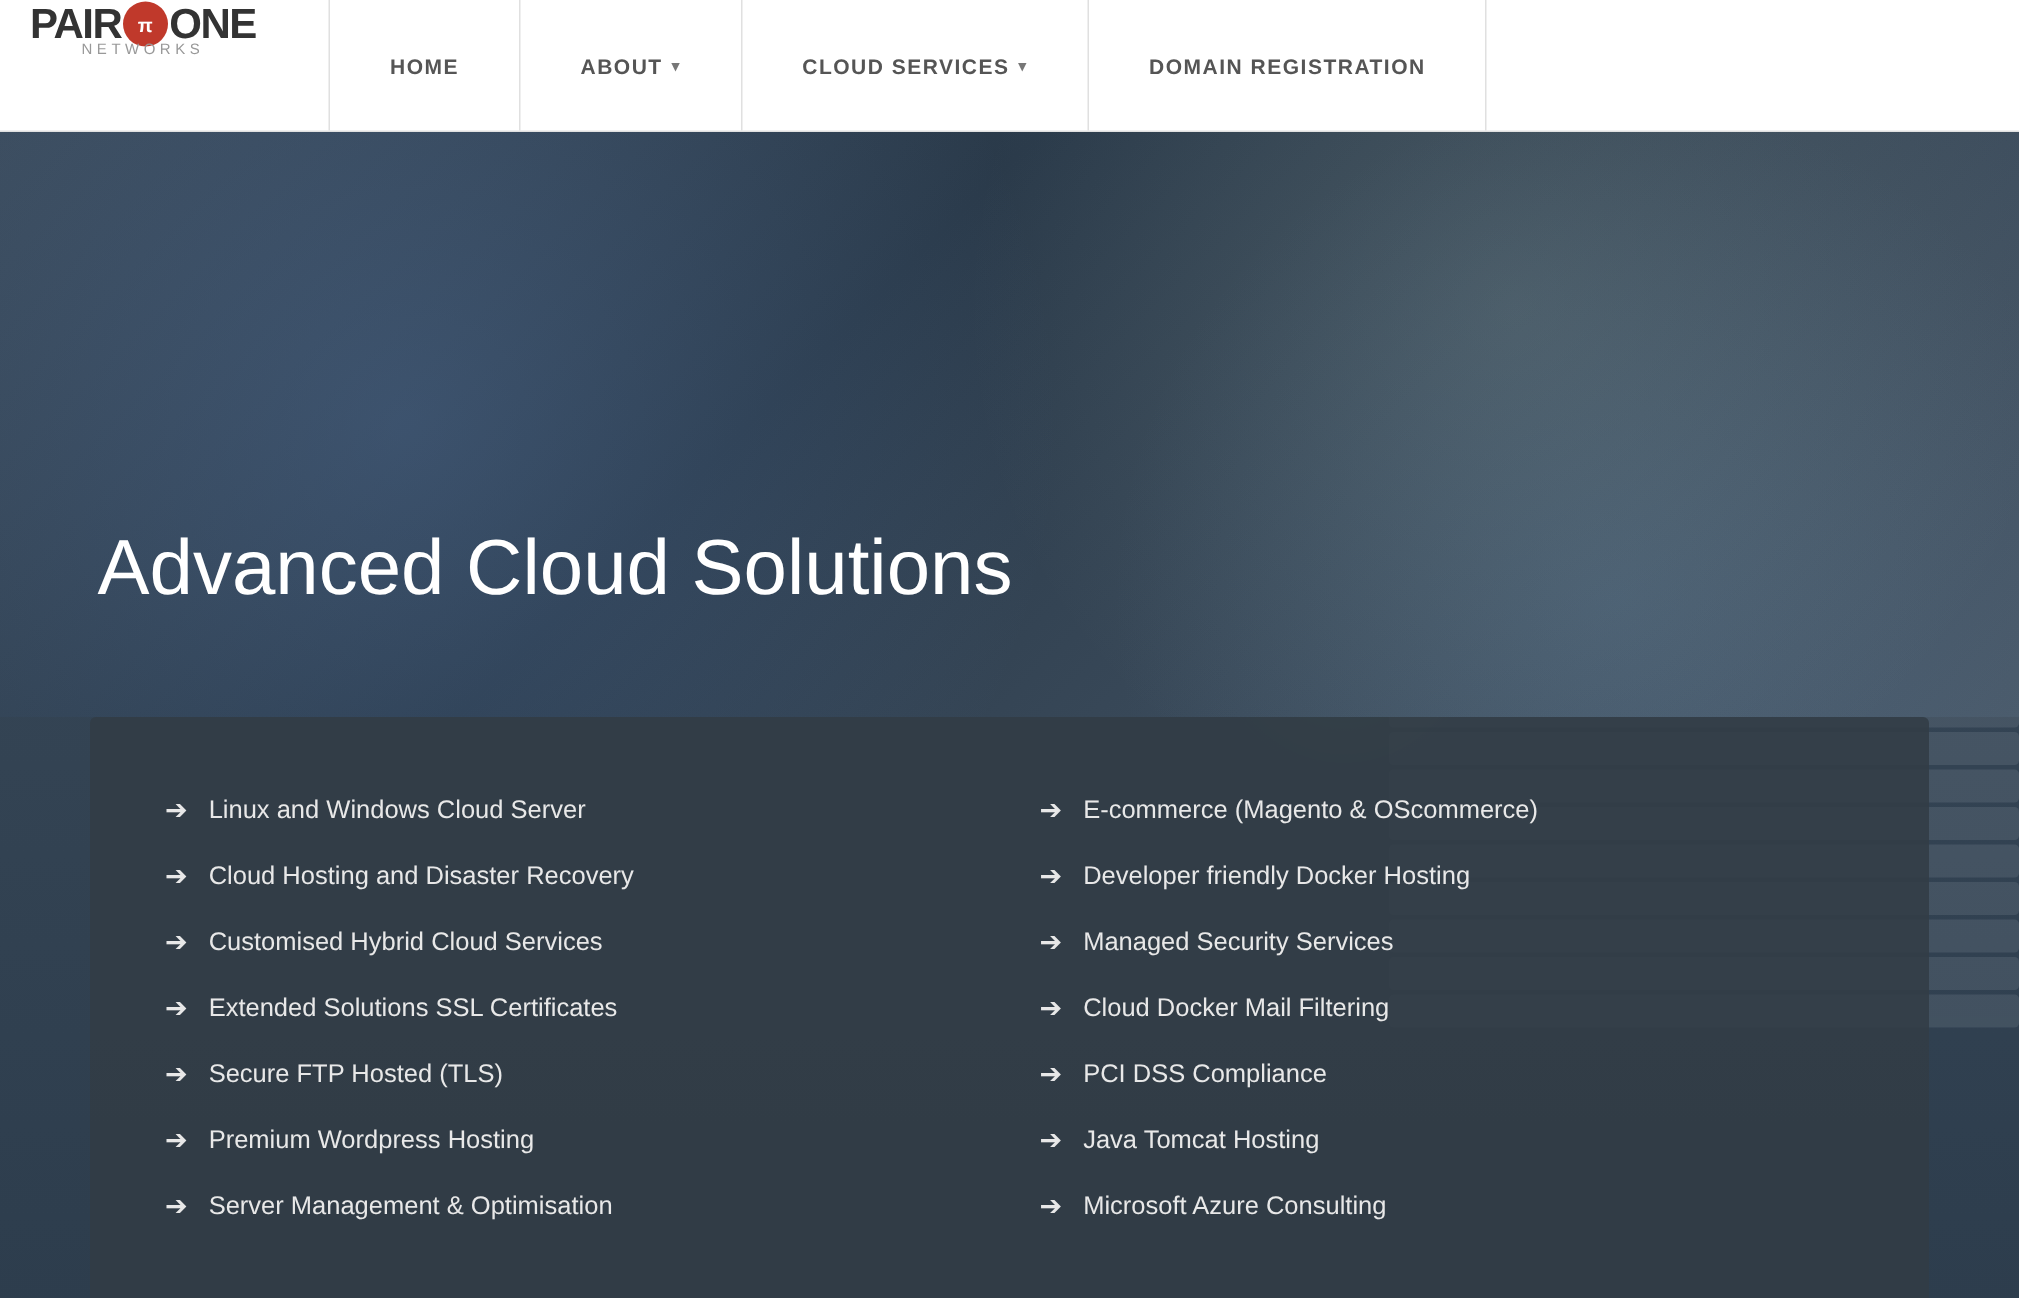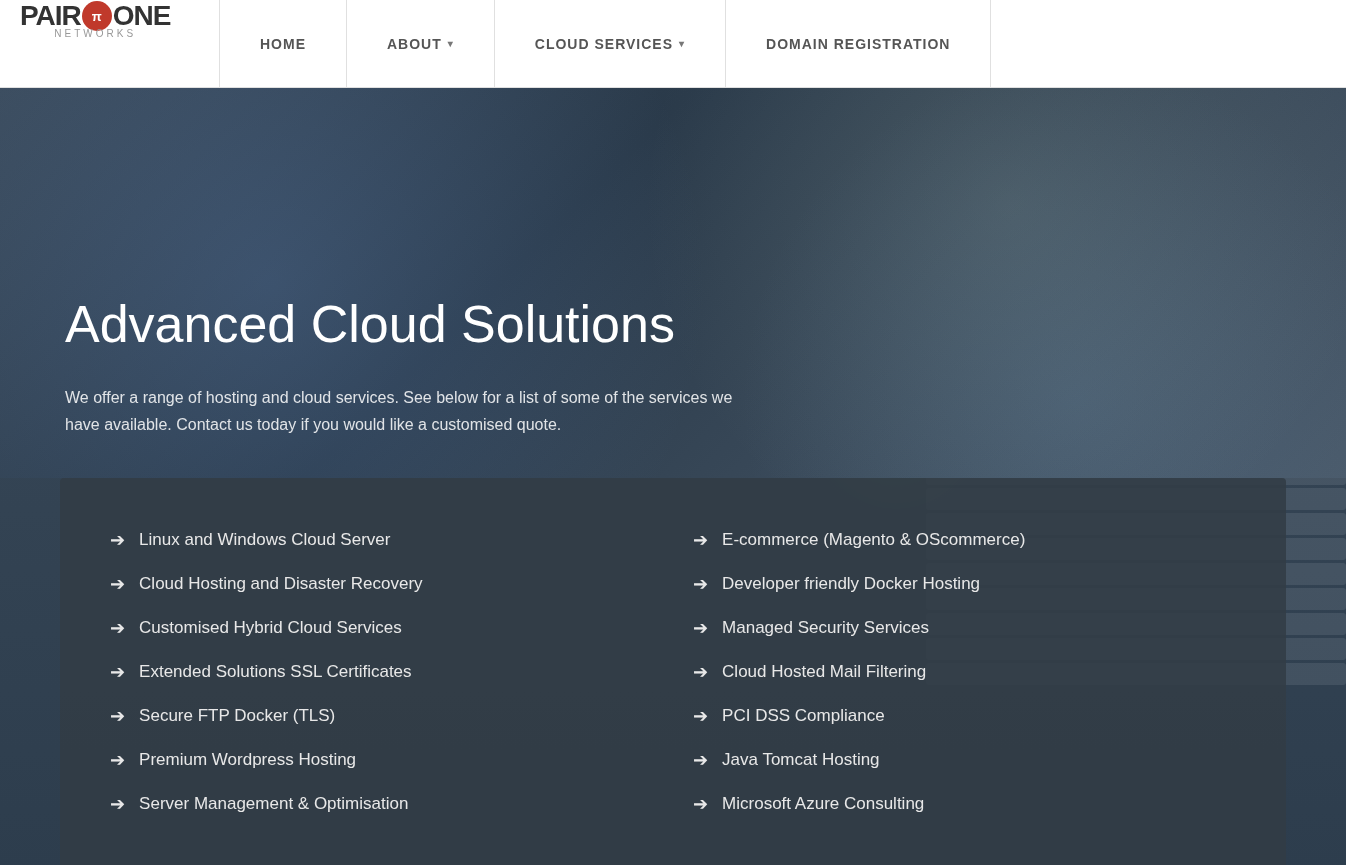--- a/index.html
+++ b/index.html
@@ -316,21 +316,20 @@
       <div class="hero-rack-line"></div>
     <div class="hero-rack-line"></div>
       <div class="hero-rack-line"></div>
     <div class="hero-rack-line"></div>
       <div class="hero-rack-line"></div>
   </div>
 
   <div class="hero">
     <div class="hero-content">
       <h1 class="hero-title">Advanced Cloud Solutions</h1>
-      <p class="hero-desc">We offer a range of hosting and cloud services. See below for a list of some of the services we have available. Contact us today if you would like a customised quote.</p>
     </div>
   </div>
 
   <div class="services-section">
     <div class="services-grid">
 
       <div class="services-col">
         <div class="service-item">
           <span class="service-arrow">➔</span>
           <span class="service-label">Linux and Windows Cloud Server</span>
@@ -342,21 +341,21 @@
         <div class="service-item">
           <span class="service-arrow">➔</span>
           <span class="service-label">Customised Hybrid Cloud Services</span>
         </div>
         <div class="service-item">
           <span class="service-arrow">➔</span>
           <span class="service-label">Extended Solutions SSL Certificates</span>
         </div>
         <div class="service-item">
           <span class="service-arrow">➔</span>
-          <span class="service-label">Secure FTP Docker (TLS)</span>
+          <span class="service-label">Secure FTP Hosted (TLS)</span>
         </div>
         <div class="service-item">
           <span class="service-arrow">➔</span>
           <span class="service-label">Premium Wordpress Hosting</span>
         </div>
         <div class="service-item">
           <span class="service-arrow">➔</span>
           <span class="service-label">Server Management &amp; Optimisation</span>
         </div>
       </div>
@@ -369,21 +368,21 @@
         <div class="service-item">
           <span class="service-arrow">➔</span>
           <span class="service-label">Developer friendly Docker Hosting</span>
         </div>
         <div class="service-item">
           <span class="service-arrow">➔</span>
           <span class="service-label">Managed Security Services</span>
         </div>
         <div class="service-item">
           <span class="service-arrow">➔</span>
-          <span class="service-label">Cloud Hosted Mail Filtering</span>
+          <span class="service-label">Cloud Docker Mail Filtering</span>
         </div>
         <div class="service-item">
           <span class="service-arrow">➔</span>
           <span class="service-label">PCI DSS Compliance</span>
         </div>
         <div class="service-item">
           <span class="service-arrow">➔</span>
           <span class="service-label">Java Tomcat Hosting</span>
         </div>
         <div class="service-item">

